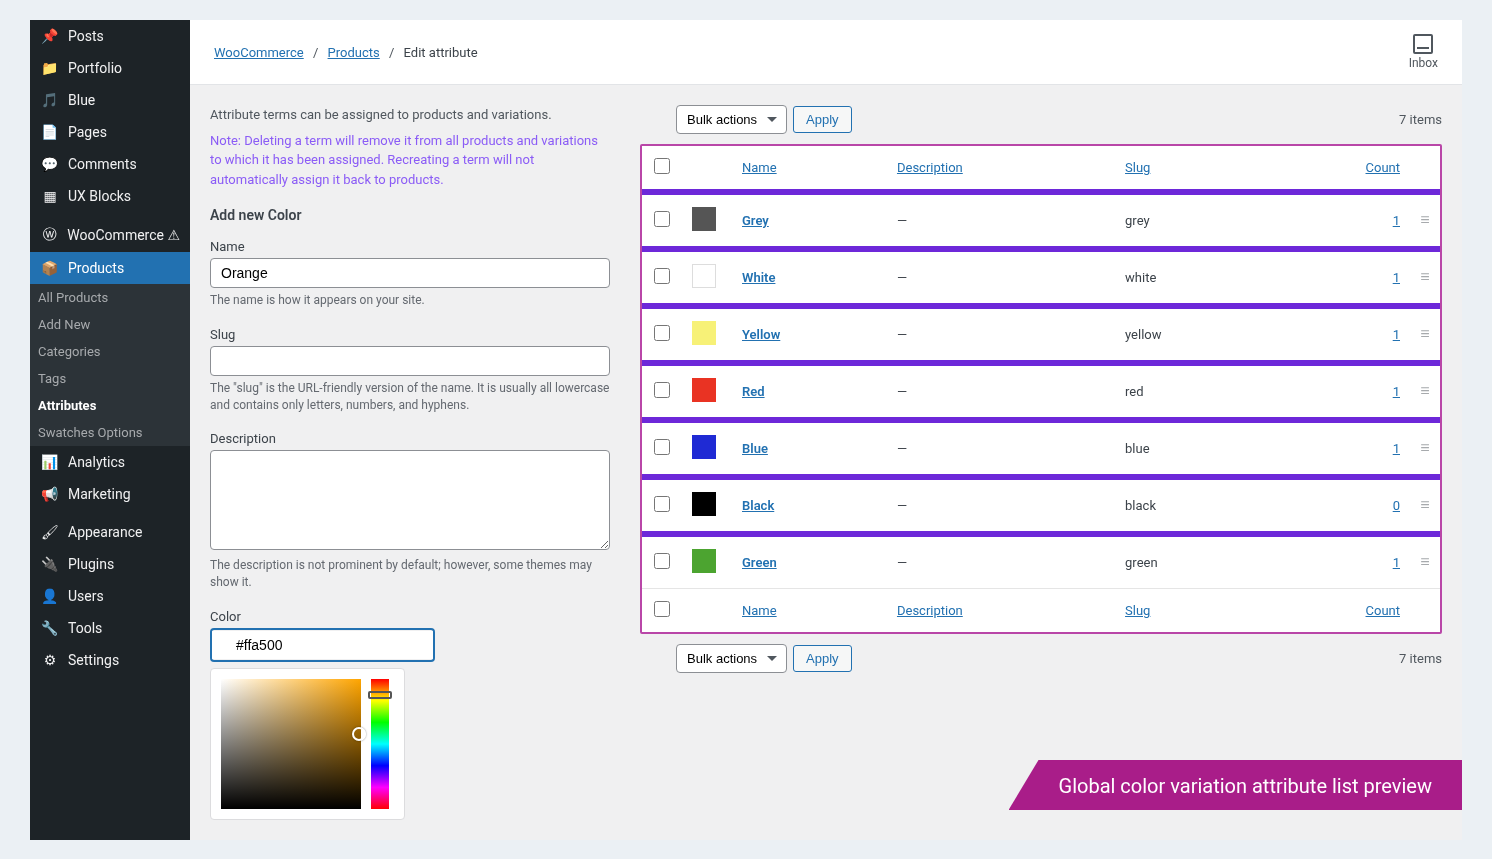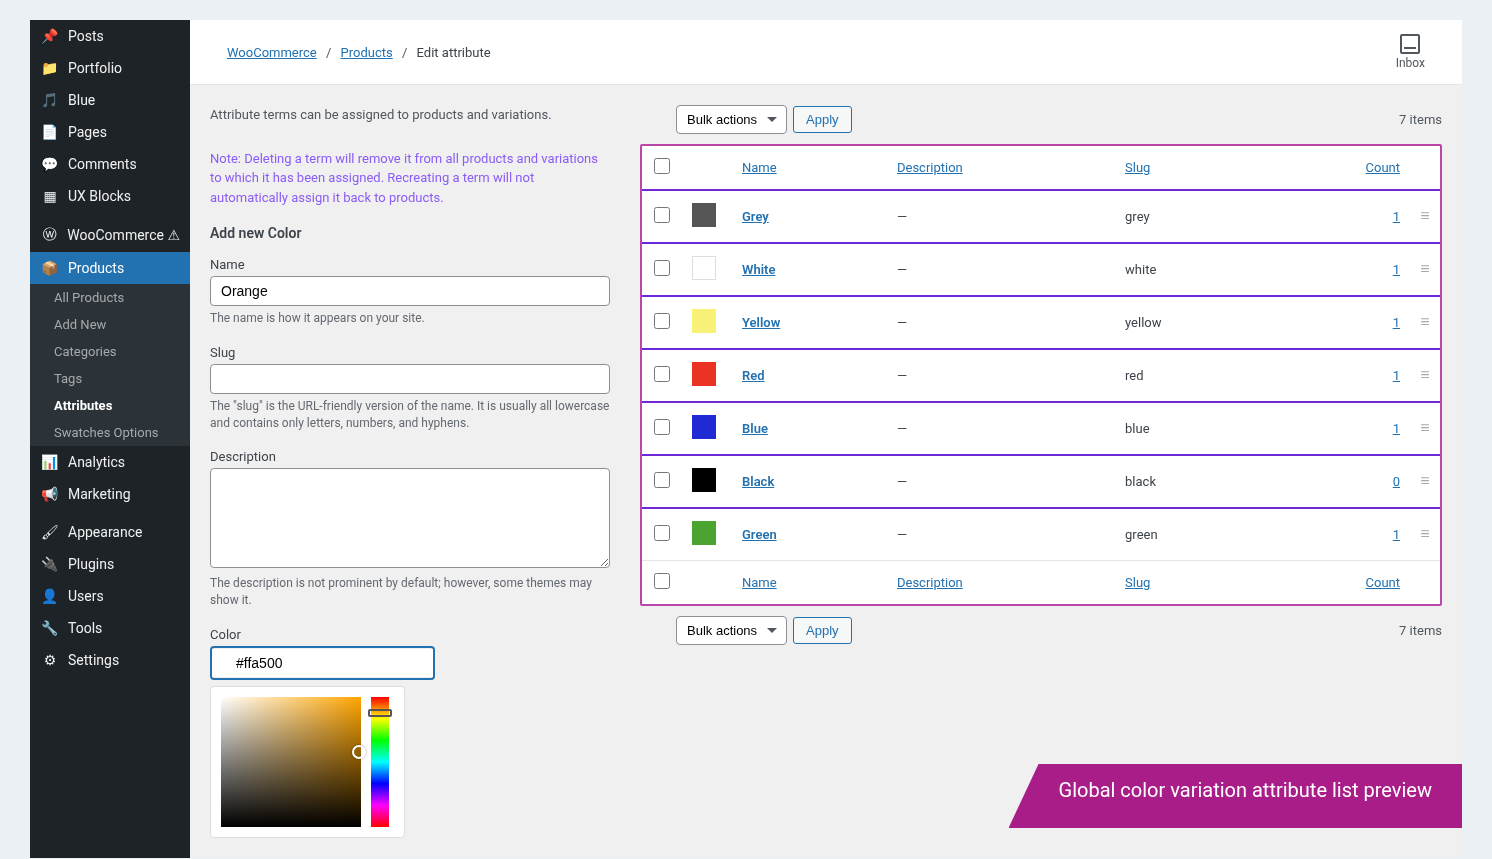--- a/index.html
+++ b/index.html
@@ -4,33 +4,33 @@
 <style>
 * { box-sizing: border-box; margin: 0; padding: 0; }
 body { font-family: -apple-system, BlinkMacSystemFont, "Segoe UI", Roboto, sans-serif; font-size: 13px; background: #ebf0f4; color: #3c434a; }
 .app { display: flex; min-height: 859px; width: 1492px; padding: 20px 30px; }
 .sidebar { width: 160px; background: #1d2327; color: #f0f0f1; flex-shrink: 0; }
 .sidebar-item { display: flex; align-items: center; padding: 8px 10px; cursor: pointer; color: #f0f0f1; font-size: 14px; }
 .sidebar-item.active { background: #2271b1; color: #fff; position: relative; }
 .sidebar-item.active::after { content: ''; position: absolute; right: -8px; top: 50%; transform: translateY(-50%); border: 8px solid transparent; border-right-color: #f0f0f1; }
 .sidebar-item .icon { width: 20px; margin-right: 8px; display: flex; align-items: center; justify-content: center; }
 .sidebar-sub { background: #2c3338; }
-.sidebar-sub-item { padding: 6px 24px; color: #a7aaad; cursor: pointer; font-size: 13px; }
+.sidebar-sub-item { padding: 6px 8px; color: #a7aaad; cursor: pointer; font-size: 13px; }
 .sidebar-sub-item.current { color: #fff; font-weight: 700; }
 .main { flex: 1; display: flex; flex-direction: column; background: #f0f0f1; }
-.topbar { background: #fff; padding: 14px 37px; display: flex; align-items: center; justify-content: space-between; border-bottom: 1px solid #e2e4e7; }
+.topbar { background: #fff; padding: 14px 24px; display: flex; align-items: center; justify-content: space-between; border-bottom: 1px solid #e2e4e7; }
 .breadcrumb { font-size: 13px; }
 .breadcrumb a { color: #2271b1; text-decoration: underline; }
 .breadcrumb .sep { margin: 0 6px; color: #50575e; }
 .inbox { text-align: center; color: #50575e; font-size: 12px; }
 .inbox-icon { width: 20px; height: 20px; border: 2px solid #50575e; border-radius: 2px; margin: 0 auto 2px; position: relative; }
 .inbox-icon::after { content: ''; position: absolute; bottom: 3px; left: 2px; right: 2px; height: 2px; background: #50575e; }
 .content { display: flex; padding: 20px; gap: 30px; flex: 1; position: relative; }
 .left-form { width: 400px; flex-shrink: 0; }
-.intro { color: #50575e; margin-bottom: 24px; line-height: 1.5; }
+.intro { color: #50575e; margin-bottom: 6px; line-height: 1.5; }
 .note { color: #8b5cf6; margin-bottom: 18px; line-height: 1.5; }
 .form-heading { font-size: 14px; font-weight: 600; margin-bottom: 16px; }
 .field-label { display: block; margin-bottom: 4px; font-size: 13px; }
 .field-input { width: 100%; padding: 6px 10px; border: 1px solid #8c8f94; border-radius: 4px; font-size: 14px; background: #fff; }
 .field-textarea { width: 100%; height: 100px; padding: 6px 10px; border: 1px solid #8c8f94; border-radius: 4px; resize: vertical; }
 .field-help { color: #646970; font-size: 12px; margin-top: 4px; margin-bottom: 18px; line-height: 1.4; }
 .color-field-wrap { display: flex; align-items: center; border: 2px solid #2271b1; border-radius: 4px; overflow: hidden; width: 225px; }
 .color-swatch { width: 28px; height: 30px; background: #ffa500; }
 .color-input { border: none; padding: 6px 24px; font-size: 14px; flex: 1; outline: none; }
 .color-picker { margin-top: 6px; background: #fff; border: 1px solid #dcdcde; border-radius: 4px; padding: 10px; width: 195px; display: flex; gap: 10px; }
@@ -44,31 +44,31 @@
 .bulk-select { padding: 6px 28px 6px 10px; border: 1px solid #8c8f94; border-radius: 4px; background: #fff; font-size: 13px; appearance: none; position: relative; }
 .select-wrap { position: relative; display: inline-block; }
 .select-wrap::after { content: ''; position: absolute; right: 10px; top: 50%; transform: translateY(-50%); border: 5px solid transparent; border-top-color: #50575e; margin-top: 2px; pointer-events: none; }
 .apply-btn { padding: 5px 12px; border: 1px solid #2271b1; color: #2271b1; background: #f6f7f7; border-radius: 3px; cursor: pointer; font-size: 13px; }
 .items-count { color: #50575e; }
 .table-wrap { border: 2px solid #b946a8; border-radius: 2px; background: #fff; }
 table { width: 100%; border-collapse: collapse; }
 th, td { text-align: left; padding: 12px 10px; font-size: 13px; }
 th { font-weight: 400; }
 th a { color: #2271b1; }
-tbody tr { border-top: 2px solid #6d28d9; }
+tbody tr { border-top: 6px solid #6d28d9; }
 .cb-col { width: 40px; text-align: center; }
 .cb-col input { width: 16px; height: 16px; }
 .color-col { width: 50px; }
 .color-box { width: 24px; height: 24px; display: inline-block; }
 .name-link { color: #2271b1; font-weight: 600; }
 .count-link { color: #2271b1; }
 .drag-col { width: 30px; text-align: center; color: #a7aaad; cursor: move; }
 .drag-icon { display: inline-block; line-height: 0.4; font-size: 16px; }
 tfoot th { border-top: 1px solid #e5e5e5; }
-.banner { position: absolute; bottom: 30px; right: 0; background: #a91d89; color: #fff; padding: 14px 30px 26px 50px; font-size: 20px; clip-path: polygon(30px 0, 100% 0, 100% 100%, 0 100%); }
+.banner { position: absolute; bottom: 30px; right: 0; background: #a91d89; color: #fff; padding: 14px 30px 12px 50px; font-size: 20px; clip-path: polygon(30px 0, 100% 0, 100% 100%, 0 100%); }
 .sep-item { height: 6px; }
 </style>
 </head>
 <body>
 
 <div class="app">
   <div class="sidebar">
     <div class="sidebar-item">
         <span class="icon">📌</span>
         <span>Posts</span>

